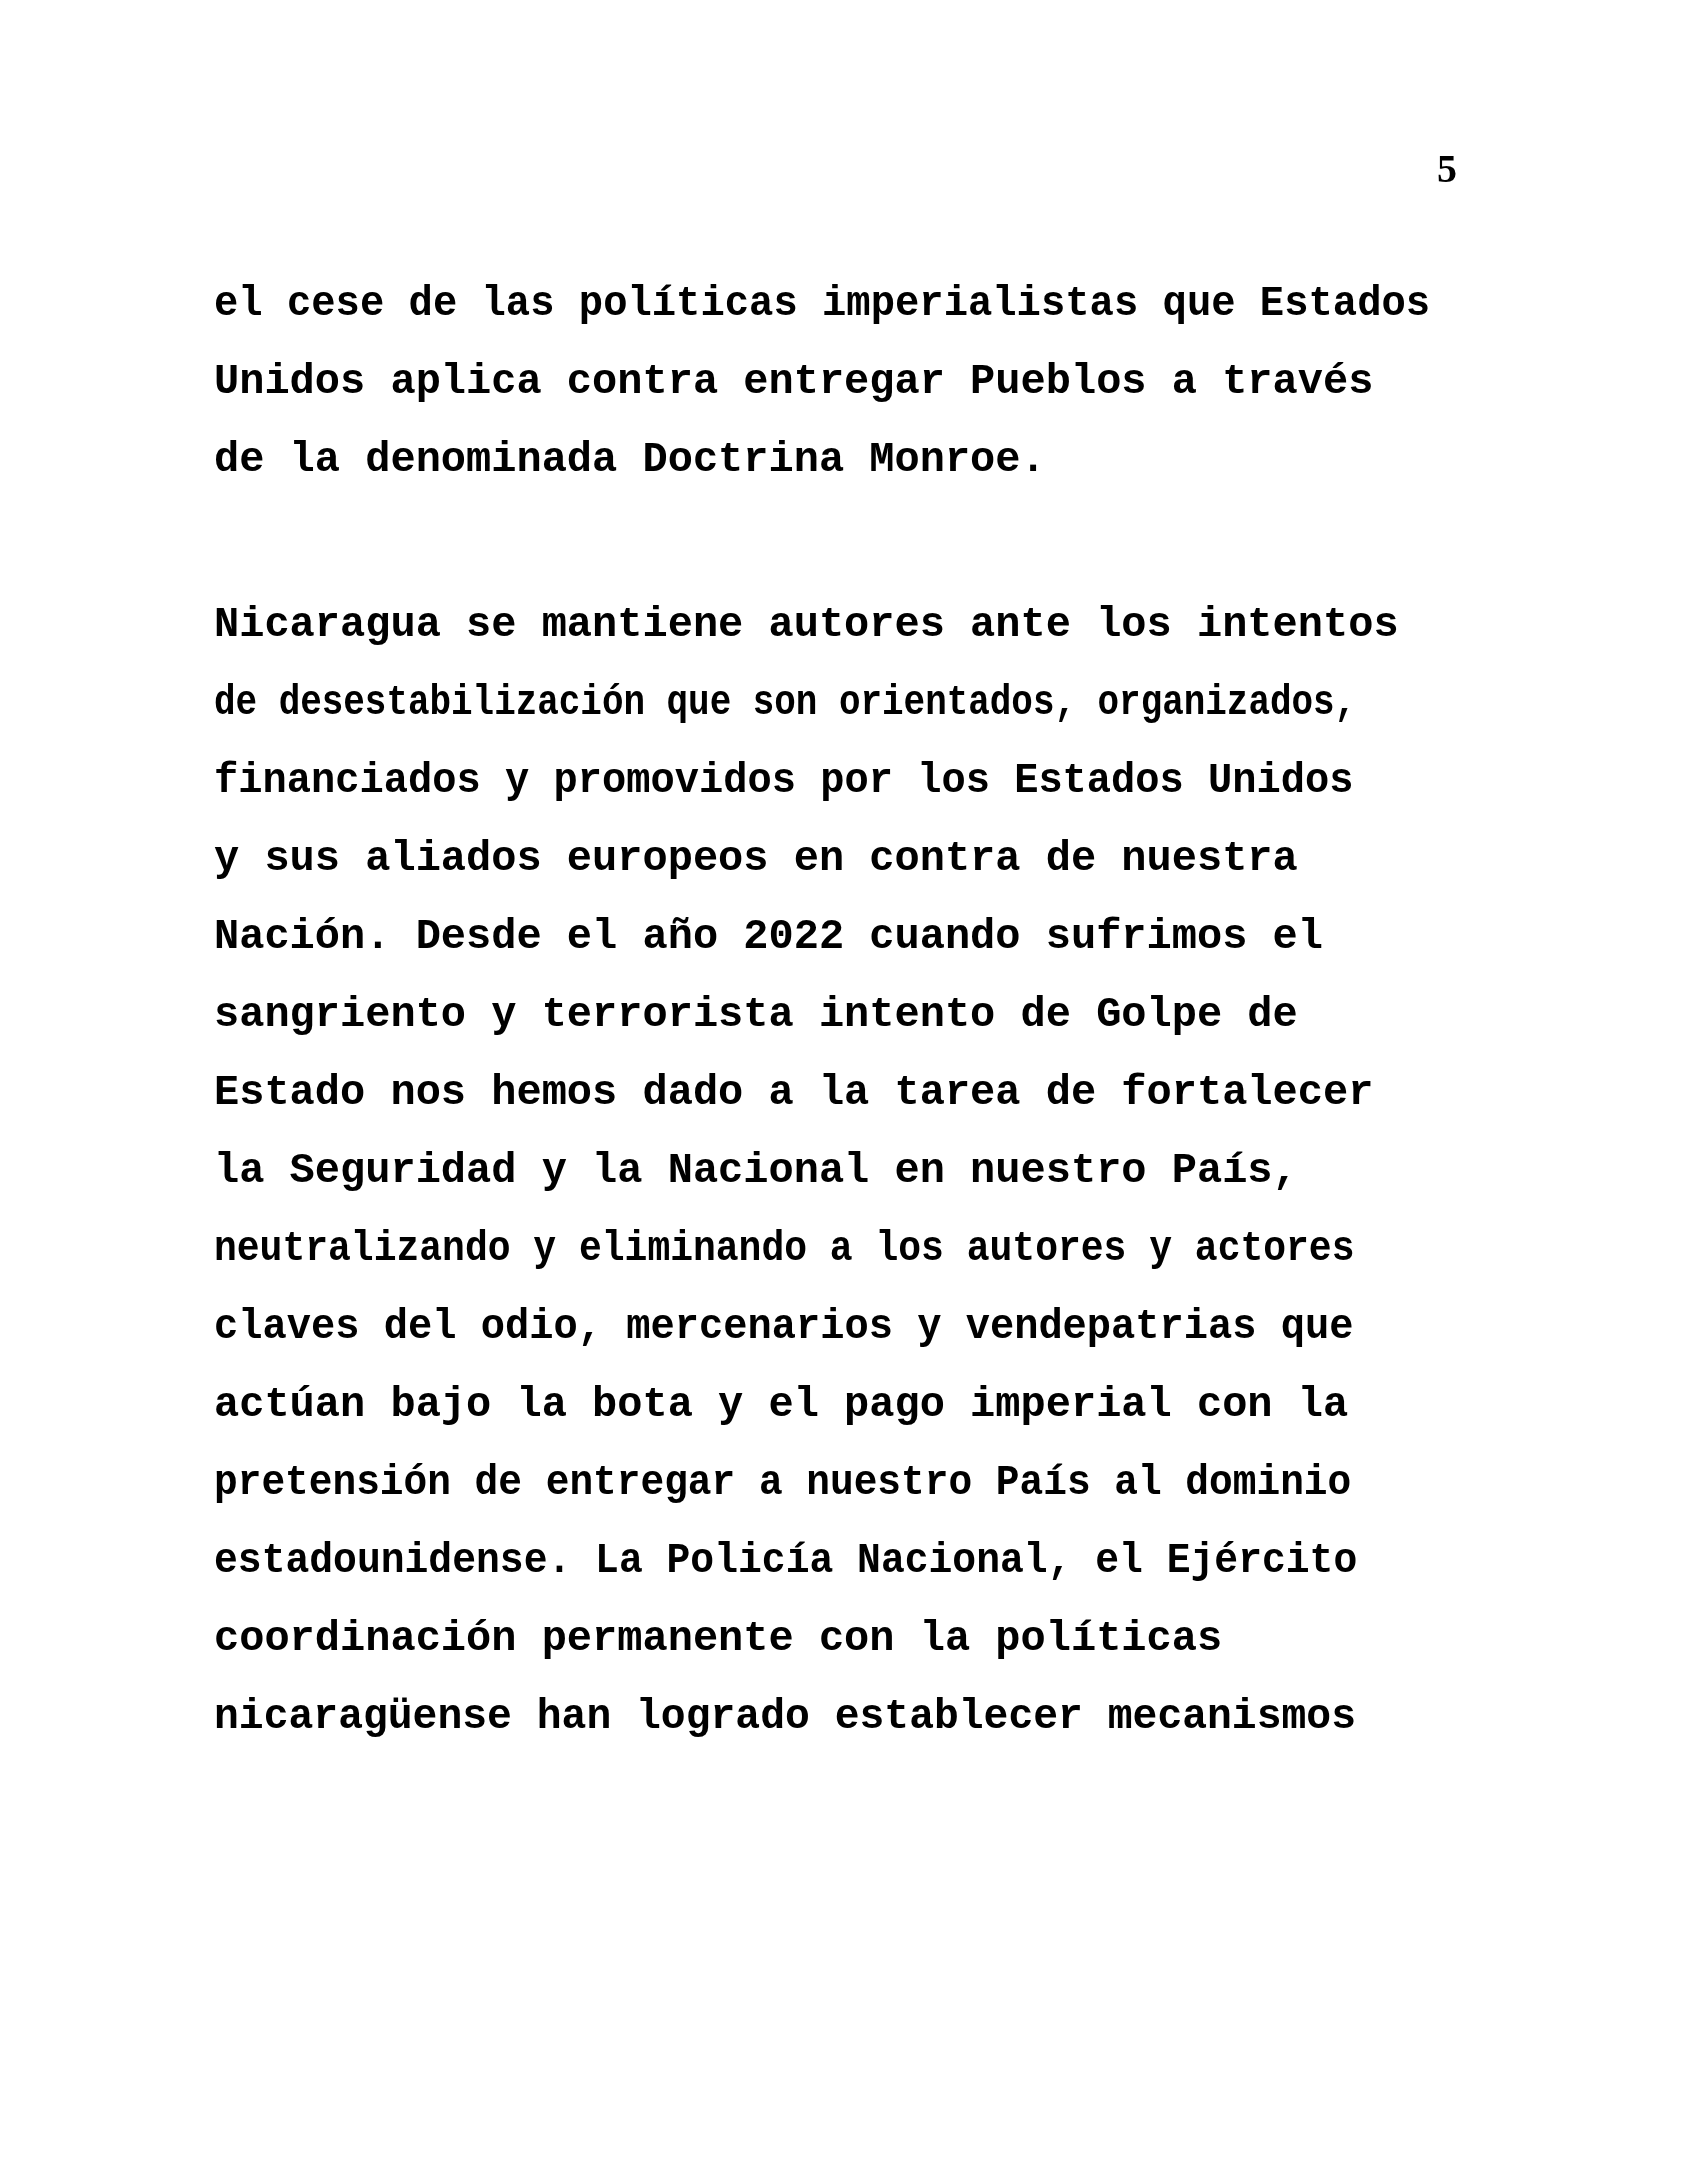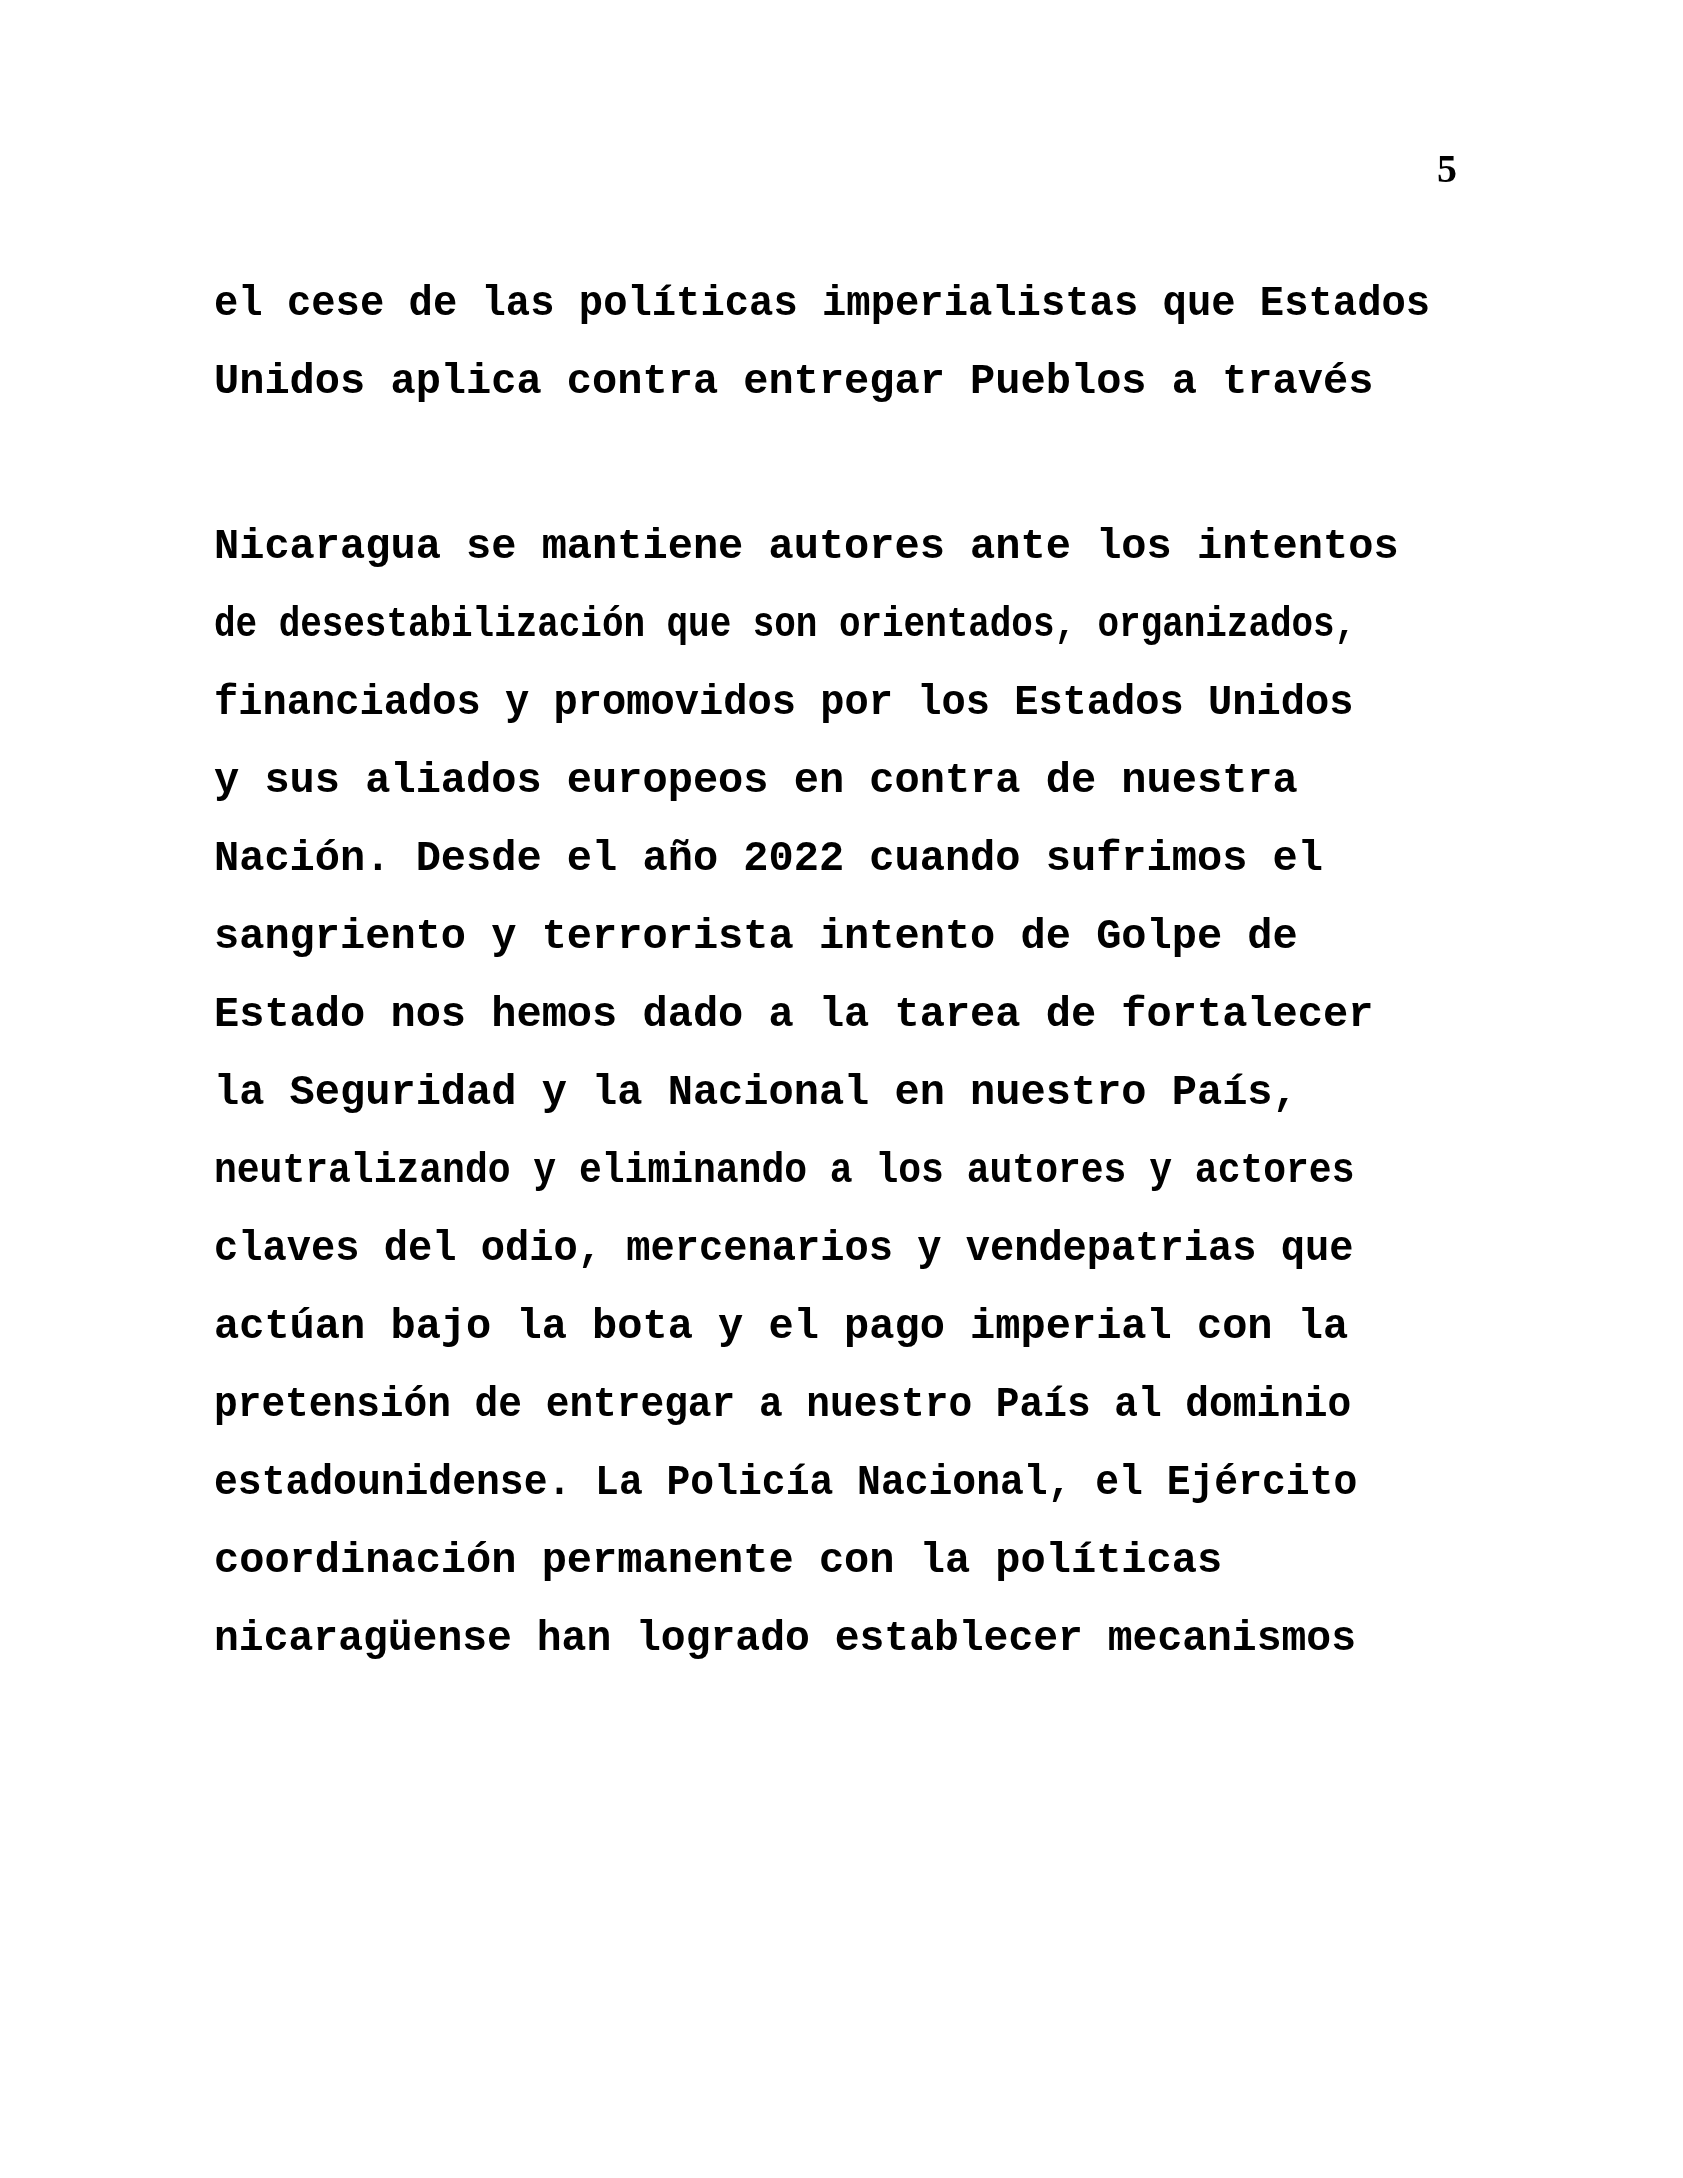--- a/index.html
+++ b/index.html
@@ -72,20 +72,21 @@
 
 <div class="page">
 
   <div class="page-number">5</div>
 
   <div class="body-column">
 
     <div class="para" id="para-1">
         <span class="tline s100" style="transform: scaleX(0.965);">el cese de las políticas imperialistas que Estados</span>
         <span class="tline s100">Unidos aplica contra entregar Pueblos a través</span>
+        <span class="tline s100">de la denominada Doctrina Monroe.</span>
       </div>
     <div class="para" id="para-2">
         <span class="tline s100">Nicaragua se mantiene autores ante los intentos</span>
         <span class="tline s100" style="transform: scaleX(0.855);">de desestabilización que son orientados, organizados,</span>
         <span class="tline s100" style="transform: scaleX(0.962);">financiados y promovidos por los Estados Unidos</span>
         <span class="tline s100">y sus aliados europeos en contra de nuestra</span>
         <span class="tline s100">Nación. Desde el año 2022 cuando sufrimos el</span>
         <span class="tline s100">sangriento y terrorista intento de Golpe de</span>
         <span class="tline s100">Estado nos hemos dado a la tarea de fortalecer</span>
         <span class="tline s100">la Seguridad y la Nacional en nuestro País,</span>

